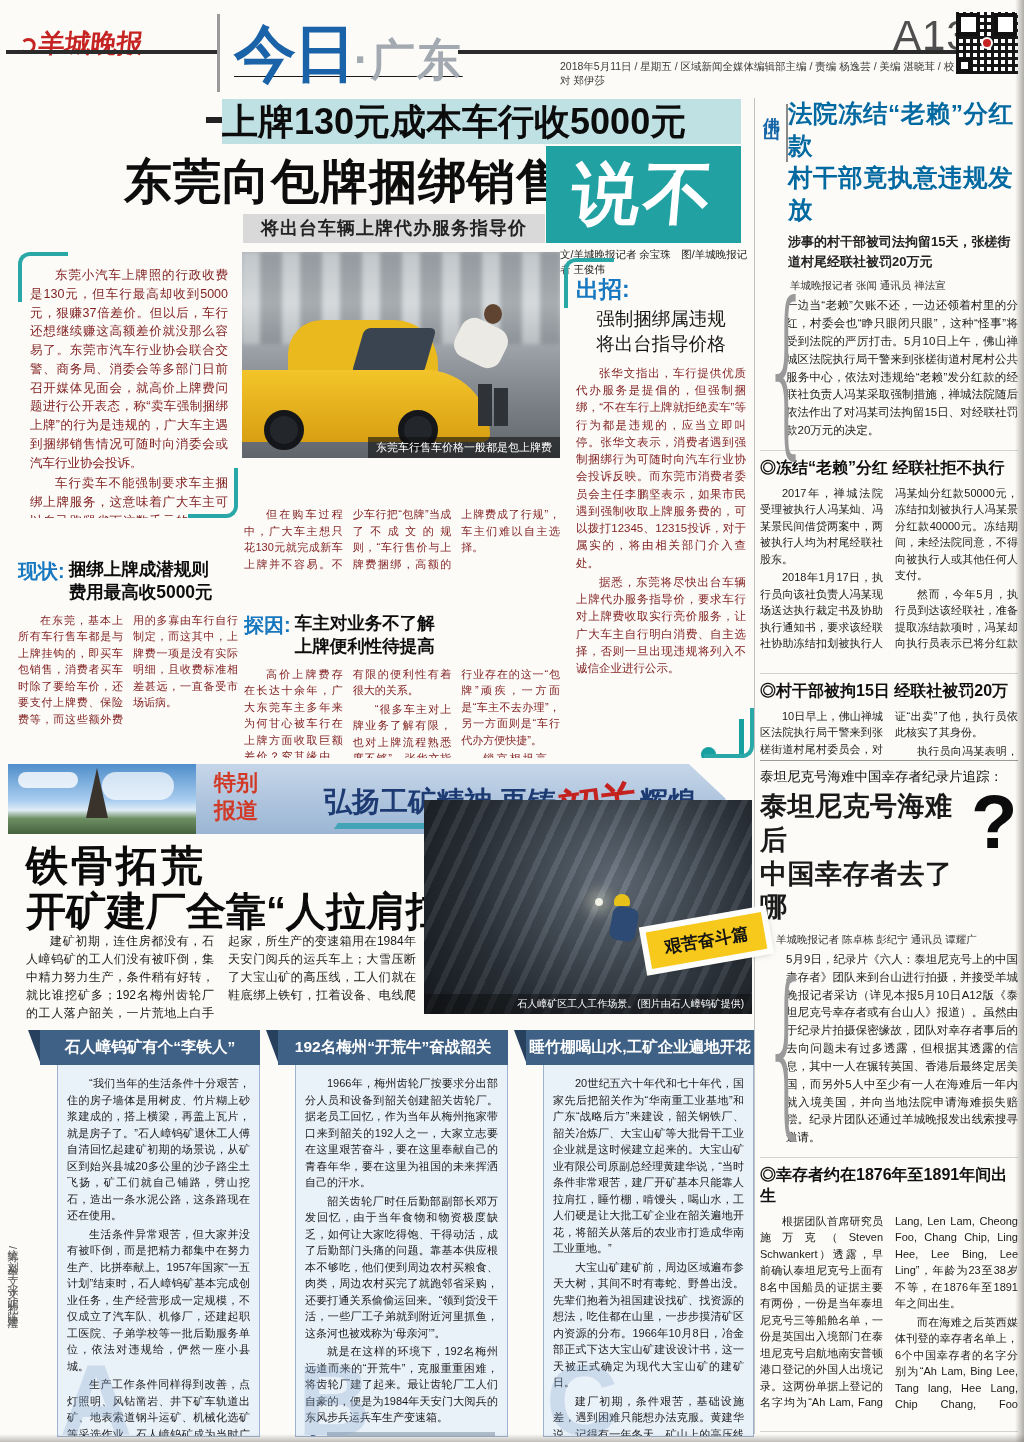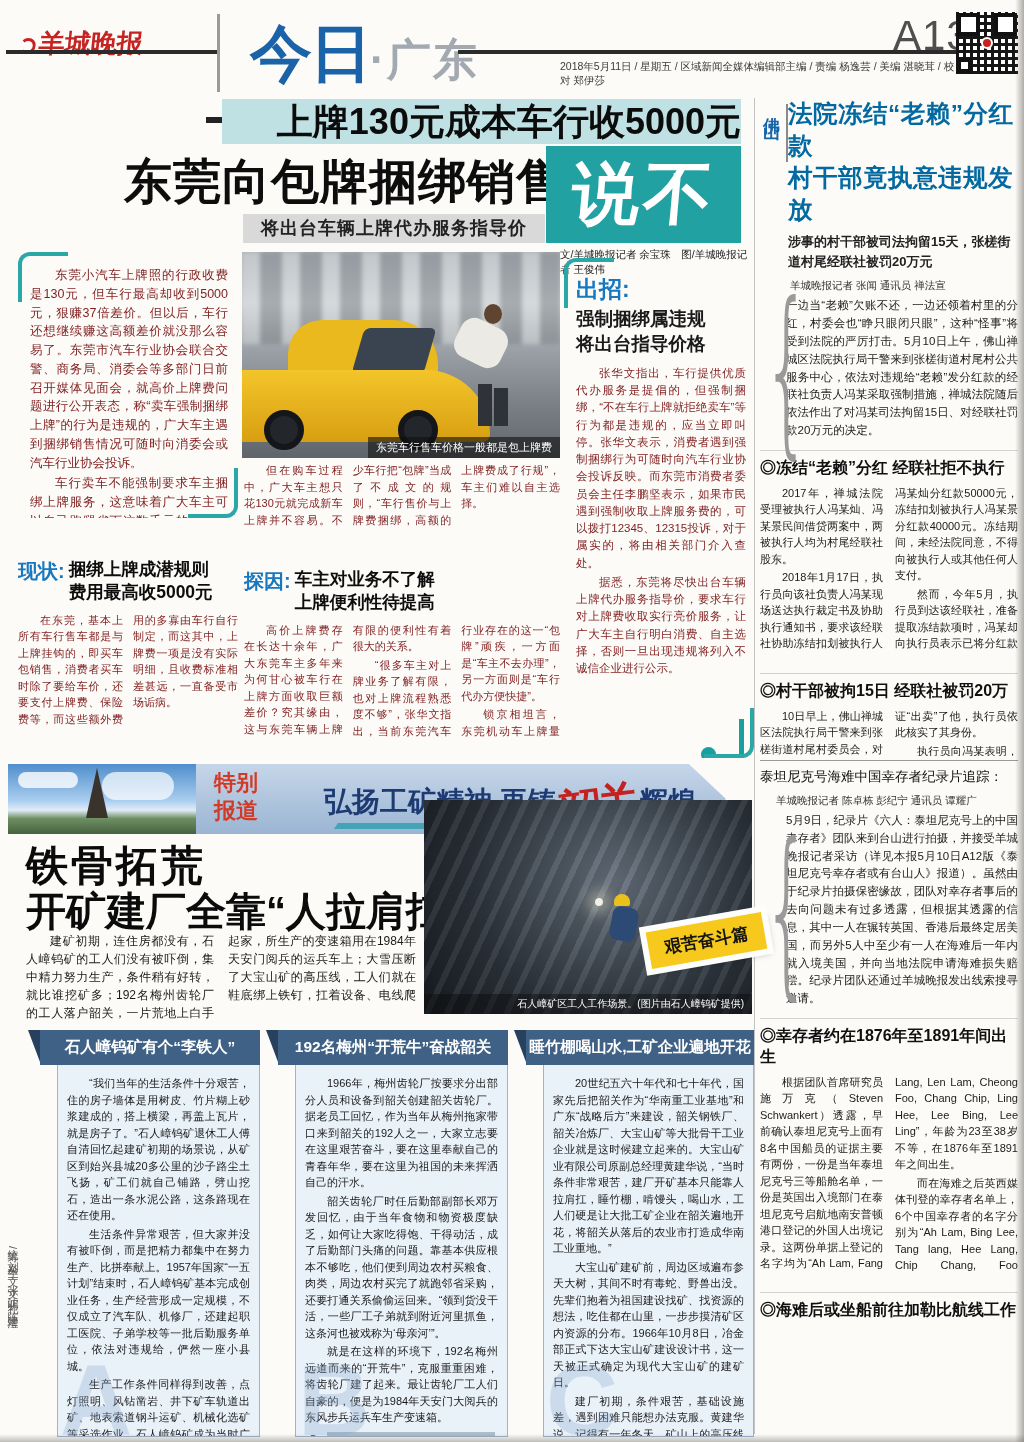--- a/index.html
+++ b/index.html
@@ -4,37 +4,37 @@
 <style>
   * { margin:0; padding:0; box-sizing:border-box; }
   html,body { background:#e8e6e2; }
   body { font-family:"Liberation Sans", sans-serif; }
   .page { position:relative; width:1024px; height:1442px; background:#fcfbf8; overflow:hidden; margin:0 auto; color:#1a1a1a; }
 
   
   .logo { position:absolute; left:20px; top:26px; font-size:26px; font-weight:bold; color:#c52422; font-family:"Liberation Serif", serif; transform:skewX(-6deg); }
   .logo-mark { display:inline-block; width:16px; height:16px; border:3px solid #c52422; border-left-color:transparent; border-radius:50%; vertical-align:middle; margin-right:3px; }
   .hdr-vline { position:absolute; left:217px; top:14px; width:3px; height:78px; background:#9a9a9a; }
-  .sect-title { position:absolute; left:250px; top:12px; white-space:nowrap; }
+  .sect-title { position:absolute; left:234px; top:12px; white-space:nowrap;text-decoration:underline; }
   .st-main { font-size:62px; font-weight:900; color:#1a63a8; letter-spacing:-2px; }
   .st-sub { font-size:44px; font-weight:900; color:#a3a9b0; letter-spacing:2px; }
   .rule-left { position:absolute; left:6px; top:50px; width:211px; height:4px; background:#2b2b2b; }
   .rule-right { position:absolute; left:458px; top:50px; width:498px; height:4px; background:#2b2b2b; }
   .dateline { position:absolute; left:560px; top:60px; width:400px; font-size:10.5px; color:#3a3a3a; }
   .pageno { position:absolute; left:893px; top:12px; font-size:42px; color:#4f4f4f; letter-spacing:1px; }
   .qr { position:absolute; left:956px; top:12px; width:62px; height:62px; background-color:#fff;
         background-image:repeating-linear-gradient(0deg,#161616 0 3px,transparent 3px 7px),
                          repeating-linear-gradient(90deg,#161616 0 3px,transparent 3px 7px); }
   .qr::before, .qr::after, .qr .c3 { content:""; position:absolute; width:15px; height:15px; background:#fff; border:4px solid #111; }
   .qr::before { left:1px; top:1px; } .qr::after { right:1px; top:1px; }
   .qr .c3 { position:absolute; left:1px; bottom:1px; }
   .qr .dot { position:absolute; left:25px; top:25px; width:12px; height:12px; border-radius:50%; background:#c52422; border:2px solid #fff; }
 
   
-  .kicker { position:absolute; left:222px; top:99px; width:519px; height:45px; background:#bfe1e3; color:#0c0c0c; font-size:36px; font-weight:900; text-align:right; line-height:45px; }
+  .kicker { position:absolute; left:222px; top:99px; width:519px; height:45px; background:#bfe1e3; color:#0c0c0c; font-size:36px; font-weight:900; text-align:left; line-height:45px; }
   .kicker::before { content:""; position:absolute; left:-16px; top:18px; width:16px; height:6px; background:#222; }
   .mainhead { position:absolute; left:124px; top:150px; font-size:48px; font-weight:900; color:#0d0d0d; letter-spacing:1px; white-space:nowrap; }
   .shuobu { position:absolute; left:546px; top:146px; width:195px; height:97px; background:#21a1a2; display:flex; align-items:center; justify-content:center; }
   .shuobu span { color:#fff; font-size:68px; font-weight:900; transform:skewX(-5deg); letter-spacing:4px; }
   .subbanner { position:absolute; left:243px; top:214px; width:302px; height:29px; background:#d9d9d9; color:#222; font-size:18px; font-weight:700; text-align:center; line-height:29px; letter-spacing:1px; }
   .mainbyline { position:absolute; left:560px; top:247px; width:195px; font-size:10.5px; color:#222; line-height:1.4; }
 
   
   .bracketbox::before { content:""; position:absolute; left:0; top:0; width:46px; height:46px; border-left:4px solid #2aa7a7; border-top:4px solid #2aa7a7; border-top-left-radius:12px; }
   .bracketbox::after { content:""; position:absolute; right:0; bottom:0; width:46px; height:46px; border-right:4px solid #2aa7a7; border-bottom:4px solid #2aa7a7; border-bottom-right-radius:12px; }
@@ -60,27 +60,27 @@
   
   .statusblock { position:absolute; left:18px; top:558px; width:220px; height:200px; overflow:hidden; }
   .sec-label { color:#1778c0; font-size:20px; font-weight:900; }
   .sec-title { font-size:17.5px; font-weight:900; color:#0d0d0d; line-height:1.3; }
   .status-head { display:flex; gap:4px; margin-bottom:8px; }
   .smallbody { font-size:11px; line-height:1.5; text-align:justify; color:#7f1d1d; }
   .cols2s { columns:2; column-gap:10px; }
 
   
   .causeblock { position:absolute; left:244px; top:462px; width:316px; height:296px; overflow:hidden; }
-  .cont3 { columns:3; column-gap:10px; height:96px; overflow:hidden; }
+  .cont3 { columns:3; column-gap:10px; height:96px; overflow:hidden;margin-top:44px; }
   .cause-head { display:flex; gap:4px; margin:10px 0 8px; }
   .cause-body { columns:3; column-gap:10px; height:128px; overflow:hidden; }
 
   
   .solutionbox { position:absolute; left:564px; top:258px; width:190px; height:500px; padding:16px 8px 6px 12px; overflow:hidden; }
-  .sol-title { font-size:18.5px; font-weight:700; line-height:1.35; margin:2px 0 8px; }
+  .sol-title { font-size:18.5px; font-weight:400; line-height:1.35; margin:2px 0 8px;text-align:center; }
   .illus { position:relative; height:196px; margin-top:2px; }
   .il-arc { position:absolute; right:2px; bottom:6px; width:70px; height:150px; border-right:5px solid #18a0a0; border-bottom:5px solid #18a0a0; border-bottom-right-radius:70px; }
   .il-person { position:absolute; right:26px; bottom:58px; width:40px; height:70px; }
   .il-phead { position:absolute; right:4px; top:0; width:15px; height:15px; border-radius:50%; background:#18a0a0; }
 
   
   .vline-main { position:absolute; left:754px; top:98px; width:1px; height:1336px; background:#c2c2c2; }
   .fs { position:absolute; left:760px; top:98px; width:258px; height:658px; overflow:hidden; }
   .fs-region { position:absolute; left:0; top:6px; writing-mode:vertical-rl; font-size:17px; font-weight:900; color:#1565a8; letter-spacing:5px; border-right:2px solid #8a8a8a; padding-right:3px; height:58px; }
   .fs-h1 { margin-left:28px; font-size:24.5px; font-weight:900; color:#0369a1; line-height:1.3; letter-spacing:0.5px; }
@@ -260,20 +260,25 @@
     <div class="subhead">◎村干部被拘15日 经联社被罚20万</div>
     <div class="cols2" style="height:210px;overflow:hidden;">
         <p class="jp">10日早上，佛山禅城区法院执行局干警来到张槎街道村尾村委员会，对违规给“老赖”发分红款的冯某依法采取强制措施。</p>
         <p class="jp">办公室内，冯某在得知执行员的来意时，表示不知如何去配合执行。执行员要求其出示证件核实身份，冯则声称自己身上没携带任何有效证件。不过，其办公桌上的工作证“出卖”了他，执行员依此核实了其身份。</p>
         <p class="jp">执行员向冯某表明，经联社有义务协助法院执行工作，停止给法院指定名单上的被执行人发放分红款。冯某回应称：“你们自己去冻结账户就行了。”随后，执行员要求冯某到法院配合调查，冯某以各种理由拒绝。鉴于冯某三番四次阻碍法院工作人员执行公务，执行员当场宣读了《拘留决定书》。</p>
       </div>
   </div>
 
   <div class="tt">
     <div class="tt-kicker">泰坦尼克号海难中国幸存者纪录片追踪：</div>
+    <div class="tt-head">
+      <span>泰坦尼克号海难后</span><br>
+      <span>中国幸存者去了哪</span>
+      <span class="tt-q">?</span>
+    </div>
     <div class="byline-sm" style="margin-left:16px;">羊城晚报记者 陈卓栋 彭纪宁 通讯员 谭耀广</div>
     <div class="leadrow">
       <div class="brace">{</div>
       <div class="leadtext">5月9日，纪录片《六人：泰坦尼克号上的中国幸存者》团队来到台山进行拍摄，并接受羊城晚报记者采访（详见本报5月10日A12版《泰坦尼克号幸存者或有台山人》报道）。虽然由于纪录片拍摄保密缘故，团队对幸存者事后的去向问题未有过多透露，但根据其透露的信息，其中一人在辗转英国、香港后最终定居美国，而另外5人中至少有一人在海难后一年内就入境美国，并向当地法院申请海难损失赔偿。纪录片团队还通过羊城晚报发出线索搜寻邀请。</div>
     </div>
     <div class="subhead">◎幸存者约在1876年至1891年间出生</div>
     <div class="cols2" style="height:208px;overflow:hidden;">
         <p class="jp">根据团队首席研究员施万克（Steven Schwankert）透露，早前确认泰坦尼克号上面有8名中国船员的证据主要有两份，一份是当年泰坦尼克号三等船舱名单，一份是英国出入境部门在泰坦尼克号启航地南安普顿港口登记的外国人出境记录。这两份单据上登记的名字均为“Ah Lam, Fang Lang, Len Lam, Cheong Foo, Chang Chip, Ling Hee, Lee Bing, Lee Ling”，年龄为23至38岁不等，在1876年至1891年之间出生。</p>
         <p class="jp">而在海难之后英西媒体刊登的幸存者名单上，6个中国幸存者的名字分别为“Ah Lam, Bing Lee, Tang lang, Hee Lang, Chip Chang, Foo Chiang”。对比之下，两份名单出现了不同。</p>
       </div>

